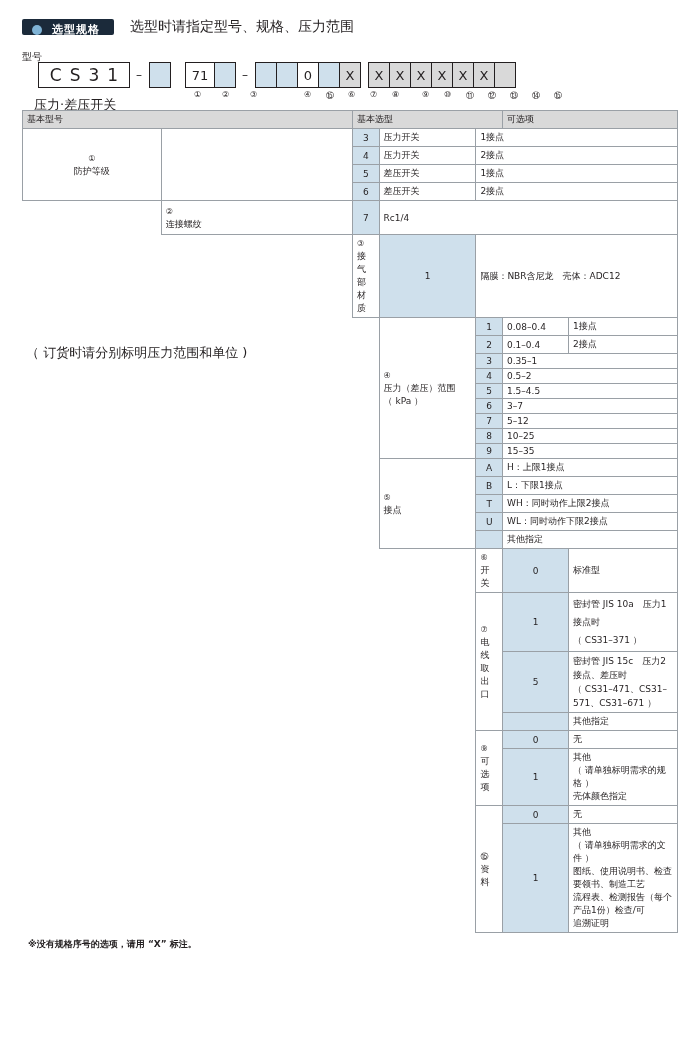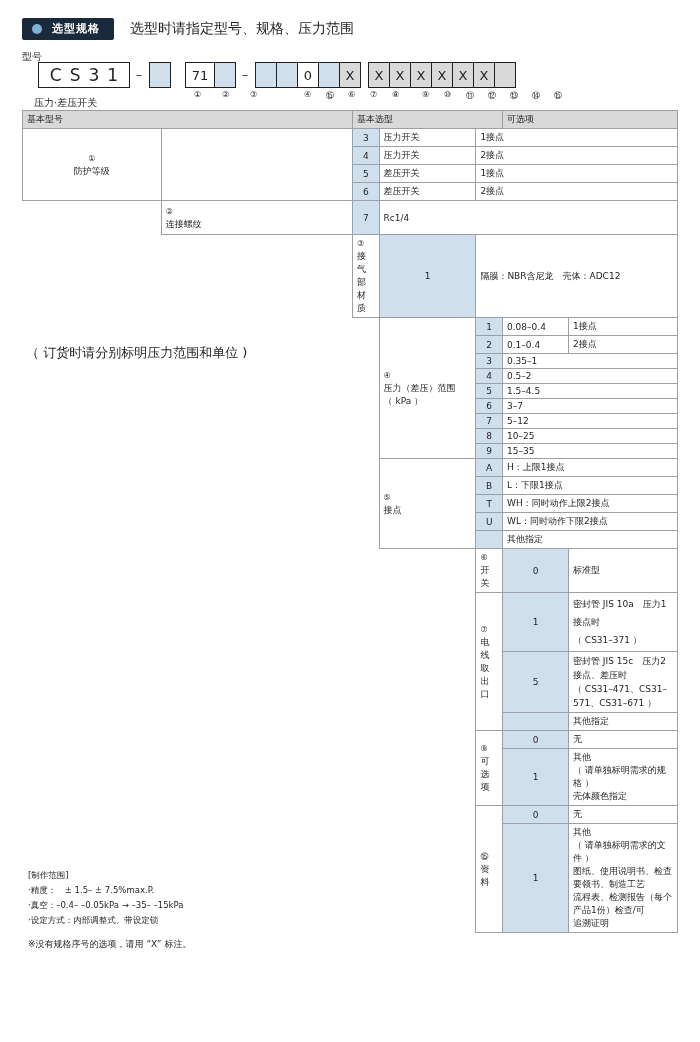--- a/index.html
+++ b/index.html
@@ -19,21 +19,21 @@
   .hdr { position: absolute; left: 22px; top: 18px; display: flex; align-items: center; }
   .hdr-badge {
     background: #1b2a3a;
     color: #ffffff;
     font-size: 11px;
     font-weight: bold;
     letter-spacing: 1px;
     padding: 4px 14px 5px 30px;
     border-radius: 2px;
     position: relative;
-    height: 22px;
+    height: 16px;
     line-height: 13px;
   }
   .hdr-badge .dot {
     position: absolute; left: 10px; top: 6px;
     width: 10px; height: 10px; border-radius: 50%;
     background: #7fb3d5;
   }
   .hdr-sub { margin-left: 16px; font-size: 14px; color: #231f20; }
 
   
@@ -54,38 +54,38 @@
   .cell.gray { background: #d9d9d9; }
   .cell.w22 { width: 22px; }
   .cell.w30 { width: 30px; margin-left: 15px; }
   .dash { width: 18px; text-align: center; font-size: 12px; margin: 0 1px; }
   .gap { width: 8px; }
 
   
   .num-row { position: absolute; left: 22px; top: 90px; height: 14px; }
   .num-row span { position: absolute; font-size: 8px; top: 0; }
 
-  .cap-left { position: absolute; left: 34px; top: 96px; font-size: 10px; }
+  .cap-left { position: absolute; left: 34px; top: 96px; font-size: 13px; }
 
   
   table { border-collapse: collapse; }
   td { border: 1px solid #9aa0a6; padding: 2px 4px; vertical-align: middle; font-size: 9px; }
   .grid { position: absolute; left: 22px; top: 110px; width: 656px; }
 
   .hdrcell { background: #d9d9d9; font-size: 9px; height: 18px; }
   .blue { background: #cfe0ec; }
   .ctr { text-align: center; }
   .nb { border: none; }
 
   .lbl { font-size: 9px; line-height: 13px; }
   .circ { font-size: 8px; }
 
   
   .notes { position: absolute; left: 28px; top: 868px; font-size: 8.5px; line-height: 15px; }
-  .note2 { position: absolute; left: 28px; top: 938px; font-size: 9px; }
+  .note2 { position: absolute; left: 28px; top: 938px; font-size: 9px; font-weight: bold; }
   .order-note { position: absolute; left: 26px; top: 344px; font-size: 13px; }
 </style>
 </head>
 <body>
 
 <div class="page">
 
   <div class="hdr">
     <div class="hdr-badge">
       <span class="dot"></span>
@@ -346,21 +346,15 @@
 图纸、使用说明书、检查要领书、制造工艺
 流程表、检测报告（每个产品1份）检查/可
 追溯证明</td>
     </tr>
 
   </tbody>
     </table>
 
   <div class="order-note">（ 订货时请分别标明压力范围和单位 )</div>
 
-  <div class="notes">
-    <div>[制作范围]</div>
-    <div>·精度：　± 1.5– ± 7.5%max.P.</div>
-    <div>·真空：–0.4– –0.05kPa → –35– –15kPa</div>
-    <div>·设定方式：内部调整式、带设定锁</div>
-  </div>
   <div class="note2">※没有规格序号的选项，请用 “X” 标注。</div>
 
 </div>
 
 </body></html>

